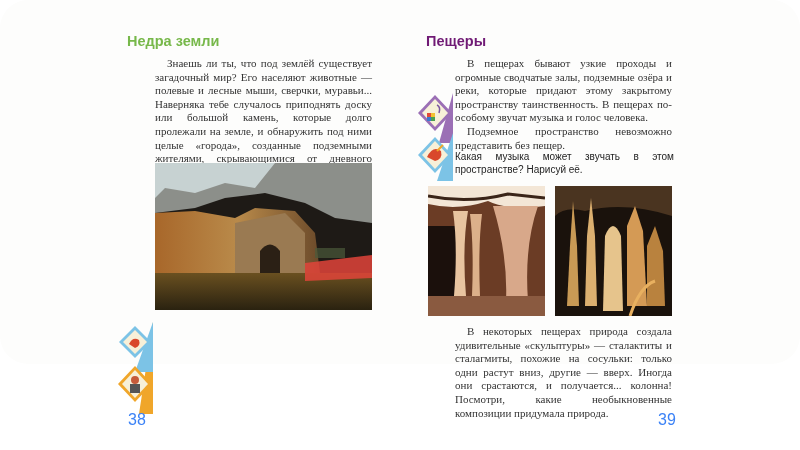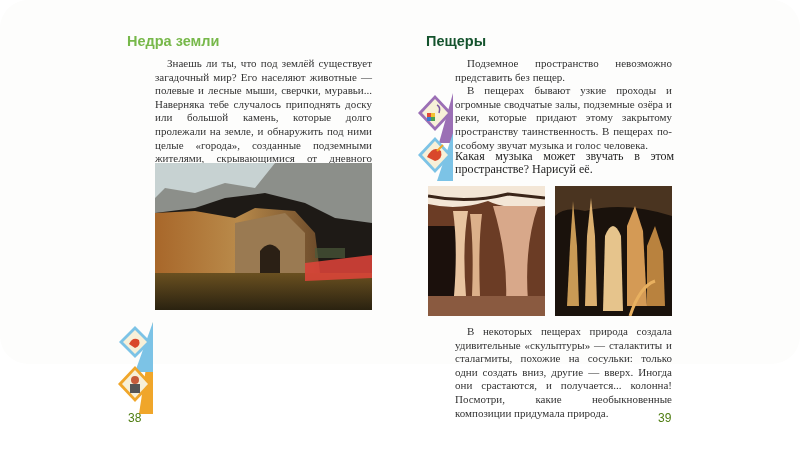--- a/index.html
+++ b/index.html
@@ -2,23 +2,23 @@
 <html><head>
 <meta charset="utf-8">
 <style>
   html,body{margin:0;padding:0;}
   body{width:800px;height:450px;background:#ffffff;position:relative;overflow:hidden;font-family:"DejaVu Serif",serif;color:#2a2a2a;}
   .spread{position:absolute;left:0;top:0;width:800px;height:364px;background:#fdfdfc;border-radius:28px;}
   .abs{position:absolute;}
   .heading{font-family:"Liberation Sans",sans-serif;font-weight:bold;font-size:14.5px;}
   .body-text{font-family:"Liberation Serif",serif;font-size:11px;line-height:13.6px;text-align:justify;color:#333;}
   .body-text p{margin:0;text-indent:12px;}
-  .task-text{font-family:Liberation Serif, serif;font-size:12px;line-height:13.2px;text-align:justify;color:#1e1e1e;}
+  .task-text{font-family:Liberation Sans, sans-serif;font-size:10px;line-height:13.2px;text-align:justify;color:#1e1e1e;}
   .task-text p{margin:0 0 4px 0;}
-  .pnum{font-family:"Liberation Sans",sans-serif;font-size:12px;color:#4d7c0f;}
+  .pnum{font-family:"Liberation Sans",sans-serif;font-size:16px;color:#3b82f6;}
   .photo{position:absolute;overflow:hidden;}
   .icon-strip{position:absolute;}
 </style>
 </head>
 <body>
 
 <div class="spread">
 
   <div class="abs heading" style="left:127px;top:33px;color:#77b84a;">Недра земли</div>
 
@@ -63,25 +63,25 @@
       <circle cx="20" cy="58" r="4" fill="#c65b3a"></circle>
       <rect x="15" y="62" width="10" height="9" fill="#555"></rect>
     </svg>
   </div>
 
   <div class="abs task-text" style="left:155px;top:323px;width:219px;">
   </div>
 
   <div class="abs pnum" style="left:128px;top:411px;">38</div>
 
-  <div class="abs heading" style="left:426px;top:33px;color:#14532d;">Пещеры</div>
+  <div class="abs heading" style="left:426px;top:33px;color:#701a75;">Пещеры</div>
 
   <div class="abs body-text" style="left:455px;top:57px;width:217px;">
+    <p>В пещерах бывают узкие проходы и огромные сводчатые залы, подземные озёра и реки, которые придают этому закрытому пространству таинственность. В пещерах по-особому звучат музыка и голос человека.</p>
     <p>Подземное пространство невозможно представить без пещер.</p>
-    <p>В пещерах бывают узкие проходы и огромные сводчатые залы, подземные озёра и реки, которые придают этому закрытому пространству таинственность. В пещерах по-особому звучат музыка и голос человека.</p>
   </div>
 
   <div class="icon-strip" style="left:415px;top:93px;width:38px;height:88px;">
     <svg width="38" height="88" viewBox="0 0 38 88">
       <polygon points="38,0 38,50 24,50" fill="#9b6fb5"></polygon>
       <polygon points="38,40 38,88 22,88" fill="#7cc3e6"></polygon>
       <polygon points="20,2 37,20 20,38 3,20" fill="#9b6fb5"></polygon>
       <polygon points="20,6 33,20 20,34 7,20" fill="#f7f0d8"></polygon>
       <rect x="12" y="20" width="4" height="4" fill="#e04a3a"></rect>
       <rect x="16" y="20" width="4" height="4" fill="#f2c230"></rect>
@@ -119,17 +119,17 @@
       <path d="M15 60 L18 15 L22 60 L24 120 L12 120Z" fill="#c99a55"></path>
       <path d="M32 50 L36 12 L40 50 L42 120 L30 120Z" fill="#dcb070"></path>
       <path d="M50 50 Q58 30 66 50 L68 125 L48 125Z" fill="#e6c48c"></path>
       <path d="M72 40 L80 20 L88 45 L92 120 L72 120Z" fill="#d49a55"></path>
       <path d="M92 60 L100 40 L108 65 L110 120 L92 120Z" fill="#b9823e"></path>
       <path d="M75 130 Q85 100 100 95" stroke="#e8b060" stroke-width="3" fill="none"></path>
     </svg>
   </div>
 
   <div class="abs body-text" style="left:455px;top:325px;width:217px;">
-    <p>В некоторых пещерах природа создала удивительные «скульптуры» — сталактиты и сталагмиты, похожие на сосульки: только одни создать вниз, другие — вверх. Иногда они срастаются, и получается... колонна! Посмотри, какие необыкновенные композиции придумала природа.</p>
+    <p>В некоторых пещерах природа создала удивительные «скульптуры» — сталактиты и сталагмиты, похожие на сосульки: только одни растут вниз, другие — вверх. Иногда они срастаются, и получается... колонна! Посмотри, какие необыкновенные композиции придумала природа.</p>
   </div>
 
   <div class="abs pnum" style="left:658px;top:411px;text-align:right;">39</div>
 </div>
 
 </body></html>

